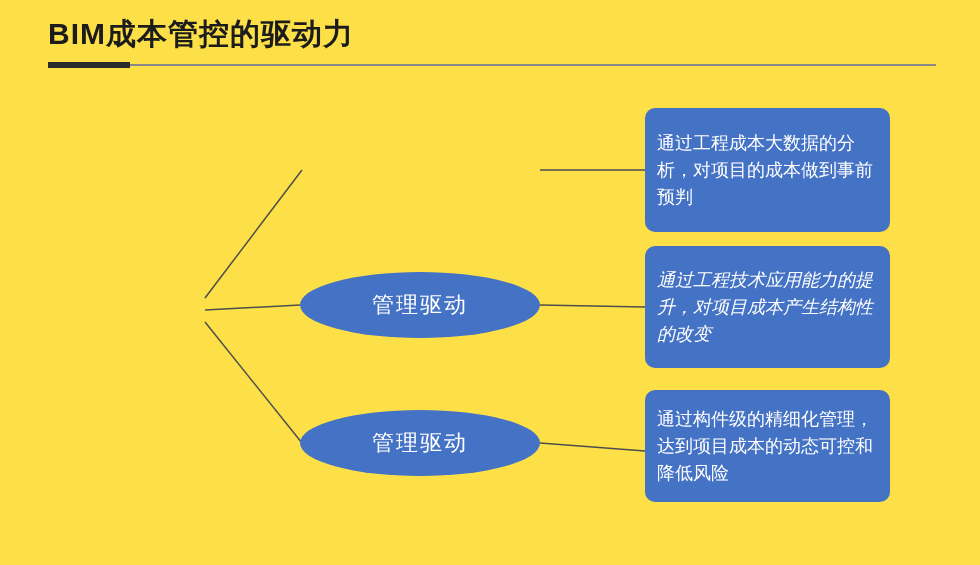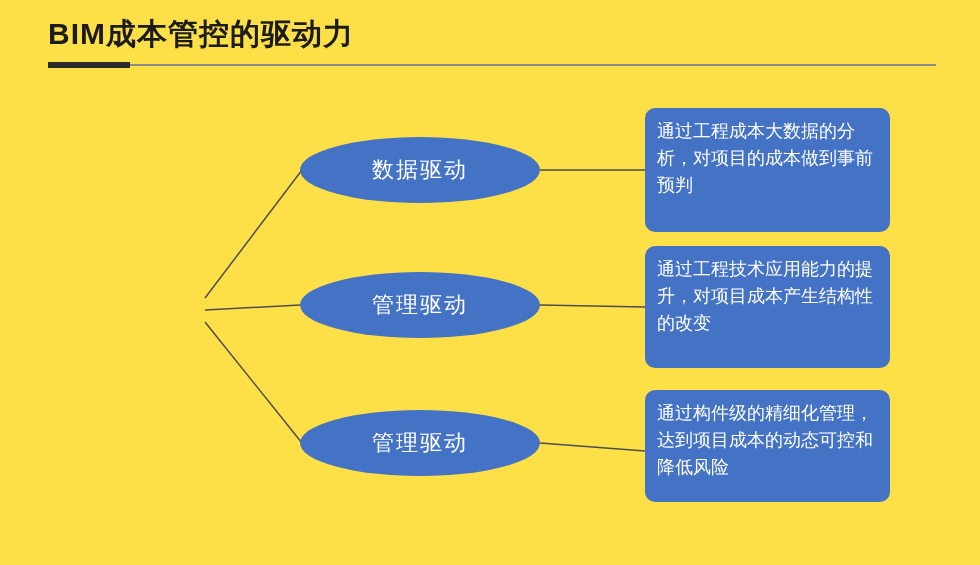--- a/index.html
+++ b/index.html
@@ -97,27 +97,28 @@
   .branch-ellipse.b2 { top: 272px; }
   .branch-ellipse.b3 { top: 410px; align-items: center; }
 
   
   .desc-box {
     position: absolute;
     left: 645px;
     width: 245px;
     border-radius: 10px;
     display: flex;
+    align-items: center;
     padding: 10px 12px;
     font-size: 18px;
     line-height: 1.5;
     text-align: left;
   }
   .desc-box.d1 { top: 108px; height: 124px; }
-  .desc-box.d2 { top: 246px; height: 122px; }
+  .desc-box.d2 { top: 246px; height: 122px; font-style: italic; }
   .desc-box.d3 { top: 390px; height: 112px; }
 </style>
 </head>
 <body>
 
 <div class="canvas">
 
   <h1 class="page-title">BIM成本管控的驱动力</h1>
 
   <div class="title-rule">
@@ -128,23 +129,20 @@
   <svg class="connectors" viewBox="0 0 980 565" xmlns="http://www.w3.org/2000/svg">
     <line x1="205" y1="298" x2="302" y2="170"></line>
     <line x1="205" y1="310" x2="300" y2="305"></line>
     <line x1="205" y1="322" x2="302" y2="443"></line>
     <line x1="540" y1="170" x2="645" y2="170"></line>
     <line x1="540" y1="305" x2="645" y2="307"></line>
     <line x1="540" y1="443" x2="645" y2="451"></line>
   </svg>
 
 
-  <div class="branch-ellipse b1 blue">
-    <span>数据驱动</span>
-  </div>
   <div class="branch-ellipse b2 blue">
     <span>管理驱动</span>
   </div>
   <div class="branch-ellipse b3 blue">
     <span>管理驱动</span>
   </div>
 
   <div class="desc-box d1 blue">
     <span>通过工程成本大数据的分析，对项目的成本做到事前预判</span>
   </div>

